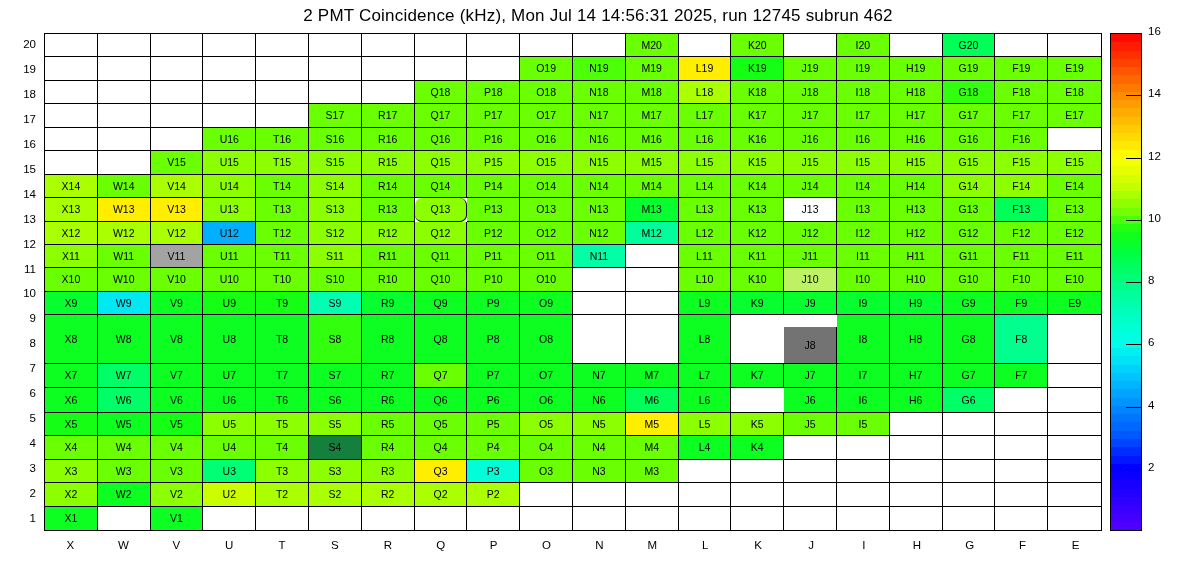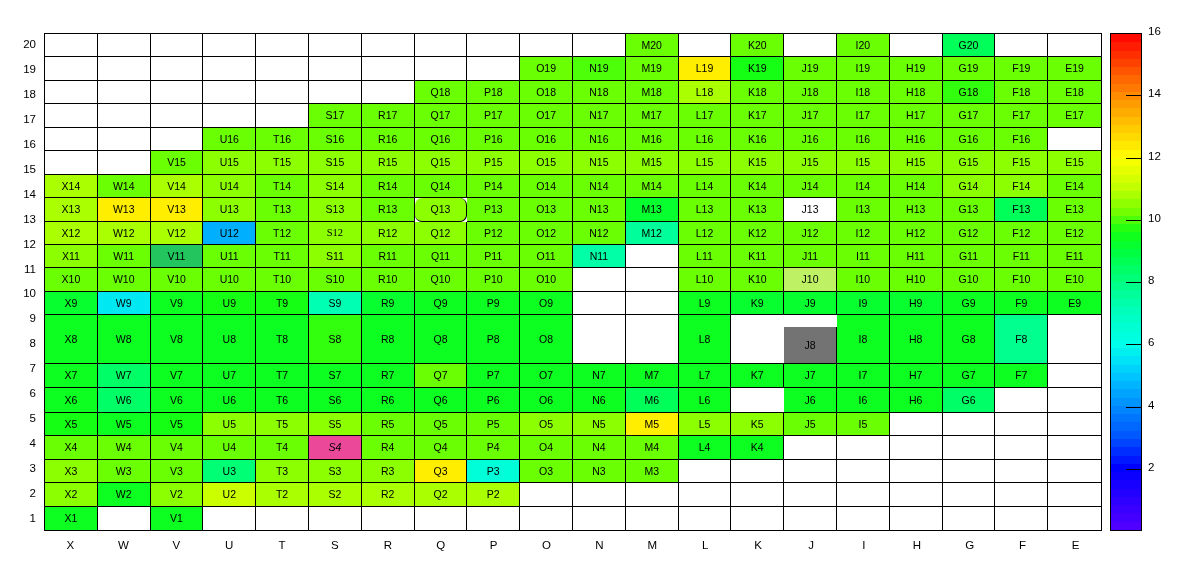--- a/index.html
+++ b/index.html
@@ -53,20 +53,21 @@
   #cbar-ticks span{
     position:absolute;font-size:11.5px;color:#000;
   }
   .ctick{position:absolute;left:1126px;width:16px;height:1px;background:#000;}
 </style>
 </head>
 <body>
 
 <div id="root">
 
+  <div id="title">2 PMT Coincidence (kHz), Mon Jul 14 14:56:31 2025, run 12745 subrun 462</div>
 
   <div id="ylabels">
       <div class="ylab" style="left: 2px; width: 34px; top: 38.45px;">20</div>
       <div class="ylab" style="left: 2px; width: 34px; top: 63.35px;">19</div>
       <div class="ylab" style="left: 2px; width: 34px; top: 88.25px;">18</div>
       <div class="ylab" style="left: 2px; width: 34px; top: 113.15px;">17</div>
       <div class="ylab" style="left: 2px; width: 34px; top: 138.05px;">16</div>
       <div class="ylab" style="left: 2px; width: 34px; top: 162.95px;">15</div>
       <div class="ylab" style="left: 2px; width: 34px; top: 187.85px;">14</div>
       <div class="ylab" style="left: 2px; width: 34px; top: 212.75px;">13</div>
@@ -244,38 +245,38 @@
         <div class="cell" style="background: rgb(106, 255, 3);">I13</div>
         <div class="cell" style="background: rgb(106, 255, 3);">H13</div>
         <div class="cell" style="background: rgb(106, 255, 3);">G13</div>
         <div class="cell" style="background: rgb(0, 255, 88);">F13</div>
         <div class="cell lastcol" style="background: rgb(106, 255, 3);">E13</div>
         <div class="cell" style="background: rgb(170, 255, 0);">X12</div>
         <div class="cell" style="background: rgb(170, 255, 0);">W12</div>
         <div class="cell" style="background: rgb(170, 255, 0);">V12</div>
         <div class="cell" style="background: rgb(0, 176, 255);">U12</div>
         <div class="cell" style="background: rgb(106, 255, 3);">T12</div>
-        <div class="cell" style="background: rgb(140, 255, 0); font-family: Liberation Serif, serif;">S12</div>
+        <div class="cell" style="background: rgb(140, 255, 0);">S12</div>
         <div class="cell" style="background: rgb(140, 255, 0);">R12</div>
         <div class="cell" style="background: rgb(140, 255, 0);">Q12</div>
         <div class="cell" style="background: rgb(106, 255, 3);">P12</div>
         <div class="cell" style="background: rgb(106, 255, 3);">O12</div>
         <div class="cell" style="background: rgb(106, 255, 3);">N12</div>
         <div class="cell" style="background: rgb(0, 255, 154);">M12</div>
         <div class="cell" style="background: rgb(106, 255, 3);">L12</div>
         <div class="cell" style="background: rgb(106, 255, 3);">K12</div>
         <div class="cell" style="background: rgb(106, 255, 3);">J12</div>
         <div class="cell" style="background: rgb(106, 255, 3);">I12</div>
         <div class="cell" style="background: rgb(106, 255, 3);">H12</div>
         <div class="cell" style="background: rgb(106, 255, 3);">G12</div>
         <div class="cell" style="background: rgb(106, 255, 3);">F12</div>
         <div class="cell lastcol" style="background: rgb(106, 255, 3);">E12</div>
         <div class="cell" style="background: rgb(140, 255, 0);">X11</div>
         <div class="cell" style="background: rgb(106, 255, 3);">W11</div>
-        <div class="cell" style="background: #22c55e;">V11</div>
+        <div class="cell" style="background: #a3a3a3;">V11</div>
         <div class="cell" style="background: rgb(106, 255, 3);">U11</div>
         <div class="cell" style="background: rgb(106, 255, 3);">T11</div>
         <div class="cell" style="background: rgb(140, 255, 0);">S11</div>
         <div class="cell" style="background: rgb(106, 255, 3);">R11</div>
         <div class="cell" style="background: rgb(106, 255, 3);">Q11</div>
         <div class="cell" style="background: rgb(106, 255, 3);">P11</div>
         <div class="cell" style="background: rgb(106, 255, 3);">O11</div>
         <div class="cell" style="background: rgb(0, 255, 166);">N11</div>
         <div class="cell empty"></div>
         <div class="cell" style="background: rgb(106, 255, 3);">L11</div>
@@ -404,21 +405,21 @@
         <div class="cell" style="background: rgb(106, 255, 3);">I5</div>
         <div class="cell empty"></div>
         <div class="cell empty"></div>
         <div class="cell empty"></div>
         <div class="cell lastcol empty"></div>
         <div class="cell" style="background: rgb(106, 255, 3);">X4</div>
         <div class="cell" style="background: rgb(106, 255, 3);">W4</div>
         <div class="cell" style="background: rgb(106, 255, 3);">V4</div>
         <div class="cell" style="background: rgb(106, 255, 3);">U4</div>
         <div class="cell" style="background: rgb(106, 255, 3);">T4</div>
-        <div class="cell" style="background: #ec4899; font-style: italic;">S4</div>
+        <div class="cell" style="background: #15803d;">S4</div>
         <div class="cell" style="background: rgb(106, 255, 3);">R4</div>
         <div class="cell" style="background: rgb(106, 255, 3);">Q4</div>
         <div class="cell" style="background: rgb(106, 255, 3);">P4</div>
         <div class="cell" style="background: rgb(106, 255, 3);">O4</div>
         <div class="cell" style="background: rgb(106, 255, 3);">N4</div>
         <div class="cell" style="background: rgb(106, 255, 3);">M4</div>
         <div class="cell" style="background: rgb(13, 255, 33);">L4</div>
         <div class="cell" style="background: rgb(13, 255, 33);">K4</div>
         <div class="cell empty"></div>
         <div class="cell empty"></div>

